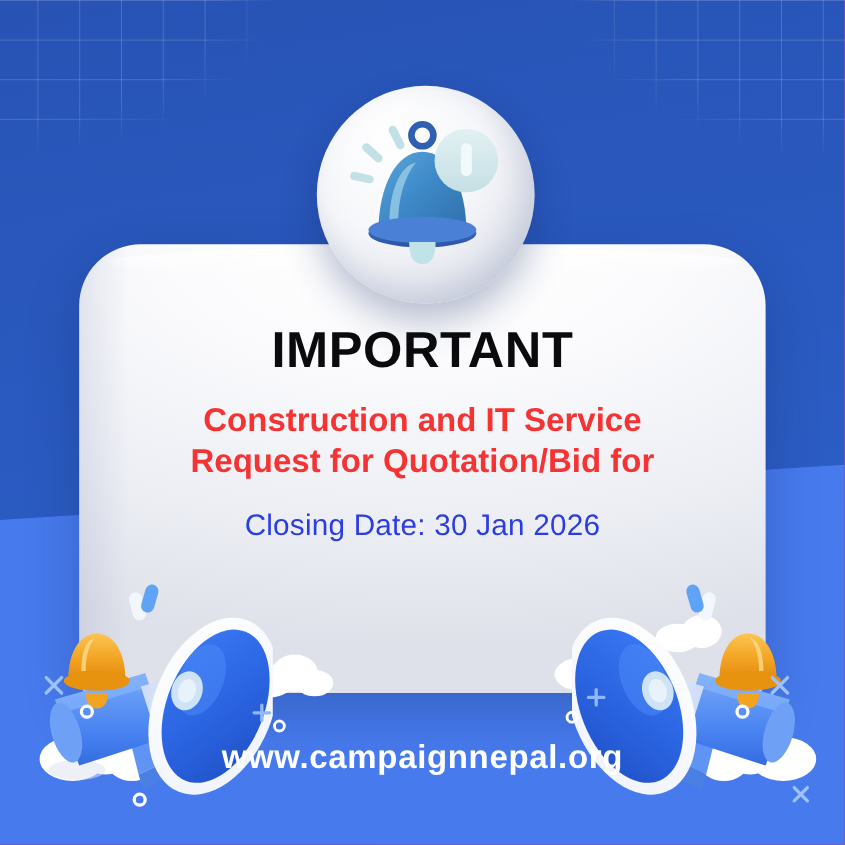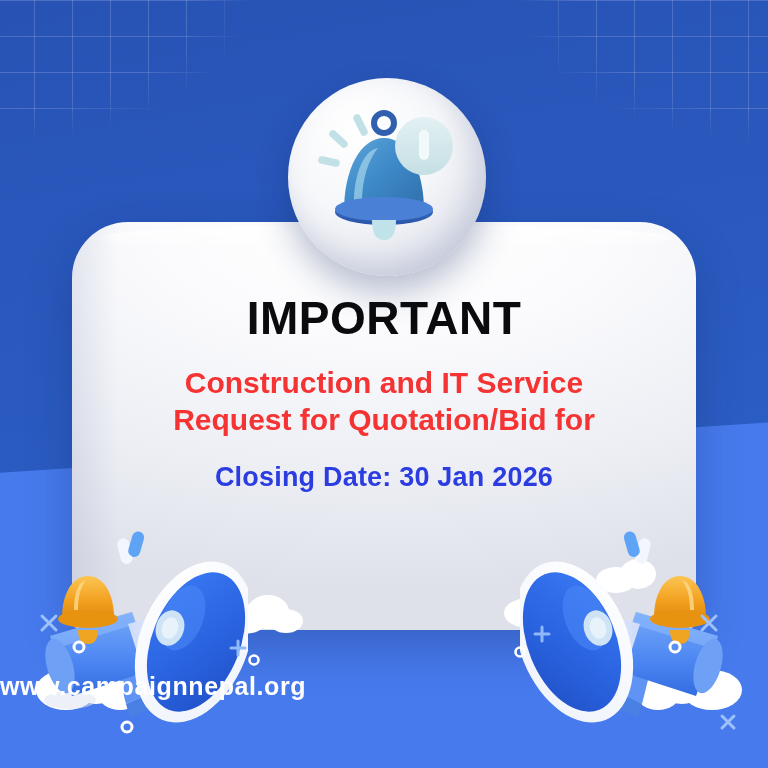--- a/index.html
+++ b/index.html
@@ -75,21 +75,21 @@
     font-size:46px; font-weight:700; letter-spacing:.5px;
     color:#0b0b0d; line-height:1.07; text-align:center;
   }
   .subhead {
     margin-top:22px;
     font-size:30px; font-weight:700; line-height:1.22;
     color:#f53333; text-align:center; max-width:470px;
   }
   .closing {
     margin-top:24px;
-    font-size:27px; font-weight:700; letter-spacing:.2px;
+    font-size:27px; font-weight:400; letter-spacing:.2px;
     color:#2b3ce0; text-align:left;
   }
 
   
   .bell-badge {
     position:absolute; left:288px; top:78px;
     width:198px; height:198px; border-radius:50%;
     background:radial-gradient(circle at 35% 26%, #ffffff 0%, #f6f7fa 42%, #e3e5ed 76%, #cfd3df 100%);
     box-shadow:0 16px 34px rgba(15,40,95,.30), inset -10px -12px 26px rgba(150,160,190,.35);
     z-index:6;
@@ -103,22 +103,22 @@
 
   
   .cloud { position:absolute; z-index:5; }
 
   
   .spark { position:absolute; z-index:8; }
 
   
   .site {
     position:absolute; left:0; right:0; top:672px;
-    text-align:left;
-    font-size:25px; font-weight:700; letter-spacing:.6px;
+    text-align:center;
+    font-size:30px; font-weight:700; letter-spacing:.6px;
     color:#ffffff; z-index:9;
   }
 </style>
 </head>
 <body>
 
 <div id="poster">
 
   <div class="bg-top"></div>
   <div class="grid-pattern grid-left"></div>

